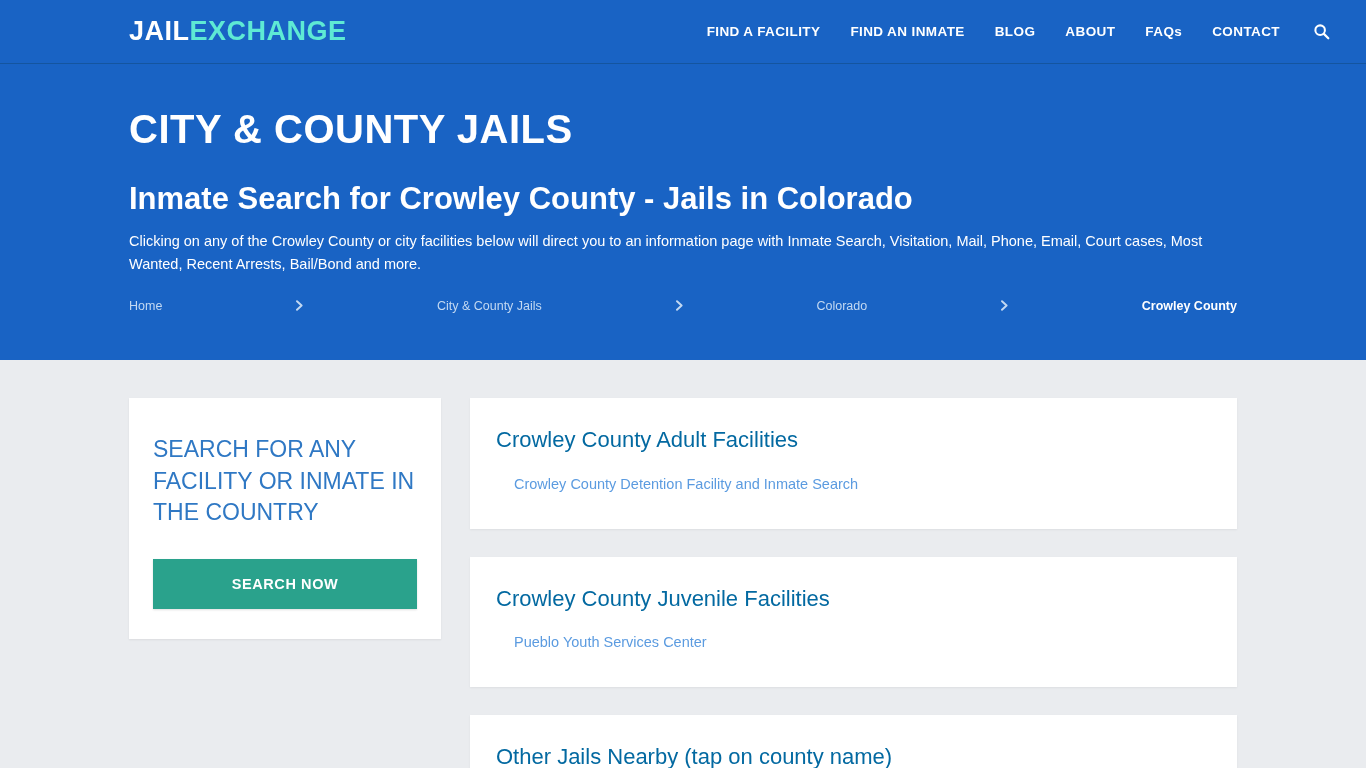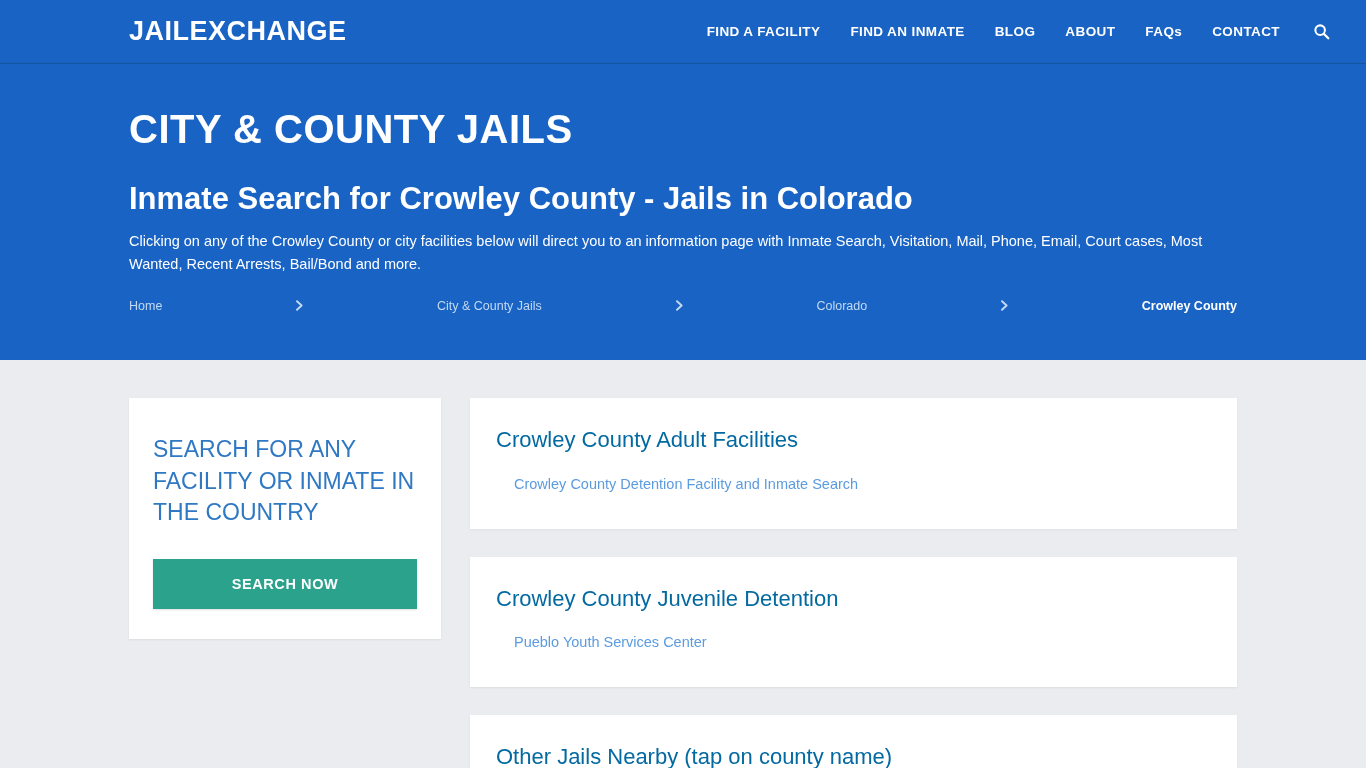--- a/index.html
+++ b/index.html
@@ -32,21 +32,21 @@
   .logo {
     margin-left: 129px;
     font-size: 27px;
     font-weight: bold;
     letter-spacing: 0.5px;
     line-height: 1;
     white-space: nowrap;
     user-select: none;
   }
   .logo .logo-jail { color: #ffffff; }
-  .logo .logo-exchange { color: #ffffff; }
+  .logo .logo-exchange { color: #5eead4; }
 
   .main-nav {
     margin-left: auto;
     display: flex;
     align-items: center;
     gap: 0;
   }
   .nav-item {
     color: #ffffff;
     font-size: 13.5px;
@@ -256,21 +256,21 @@
     <div class="facility-card">
       <h3 class="facility-card-title">Crowley County Adult Facilities</h3>
       <ul class="facility-list">
         <li>
           <a class="facility-link" href="#">Crowley County Detention Facility and Inmate Search</a>
         </li>
       </ul>
     </div>
 
     <div class="facility-card">
-      <h3 class="facility-card-title">Crowley County Juvenile Detention</h3>
+      <h3 class="facility-card-title">Crowley County Juvenile Facilities</h3>
       <ul class="facility-list">
         <li>
           <a class="facility-link" href="#">Pueblo Youth Services Center</a>
         </li>
       </ul>
     </div>
 
     <div class="facility-card nearby-card">
       <h3 class="facility-card-title">Other Jails Nearby (tap on county name)</h3>
 

